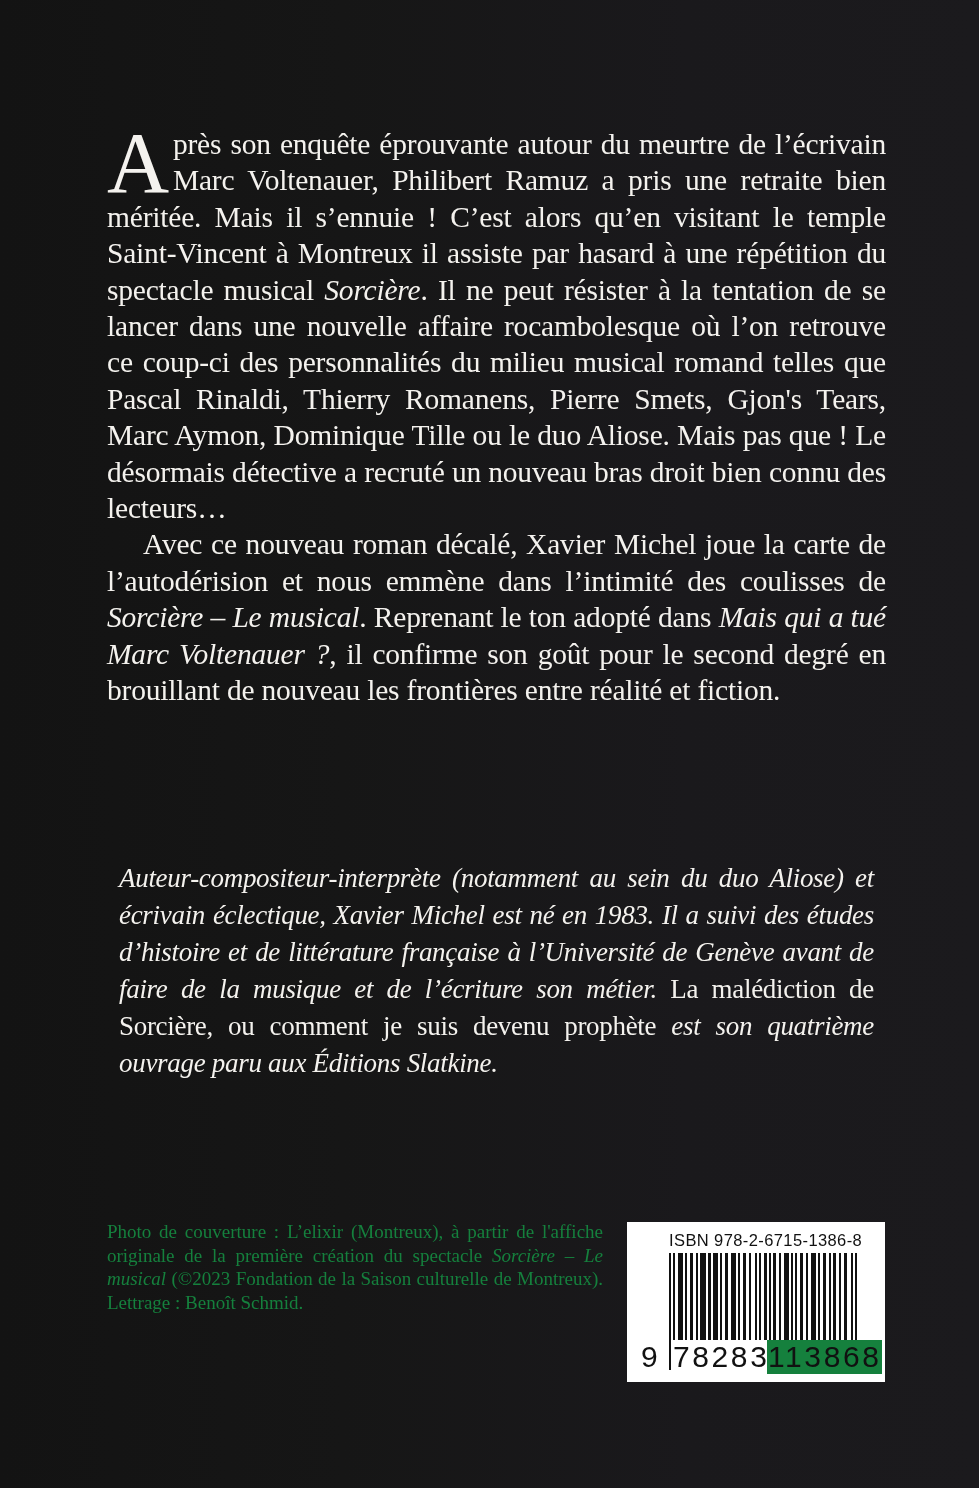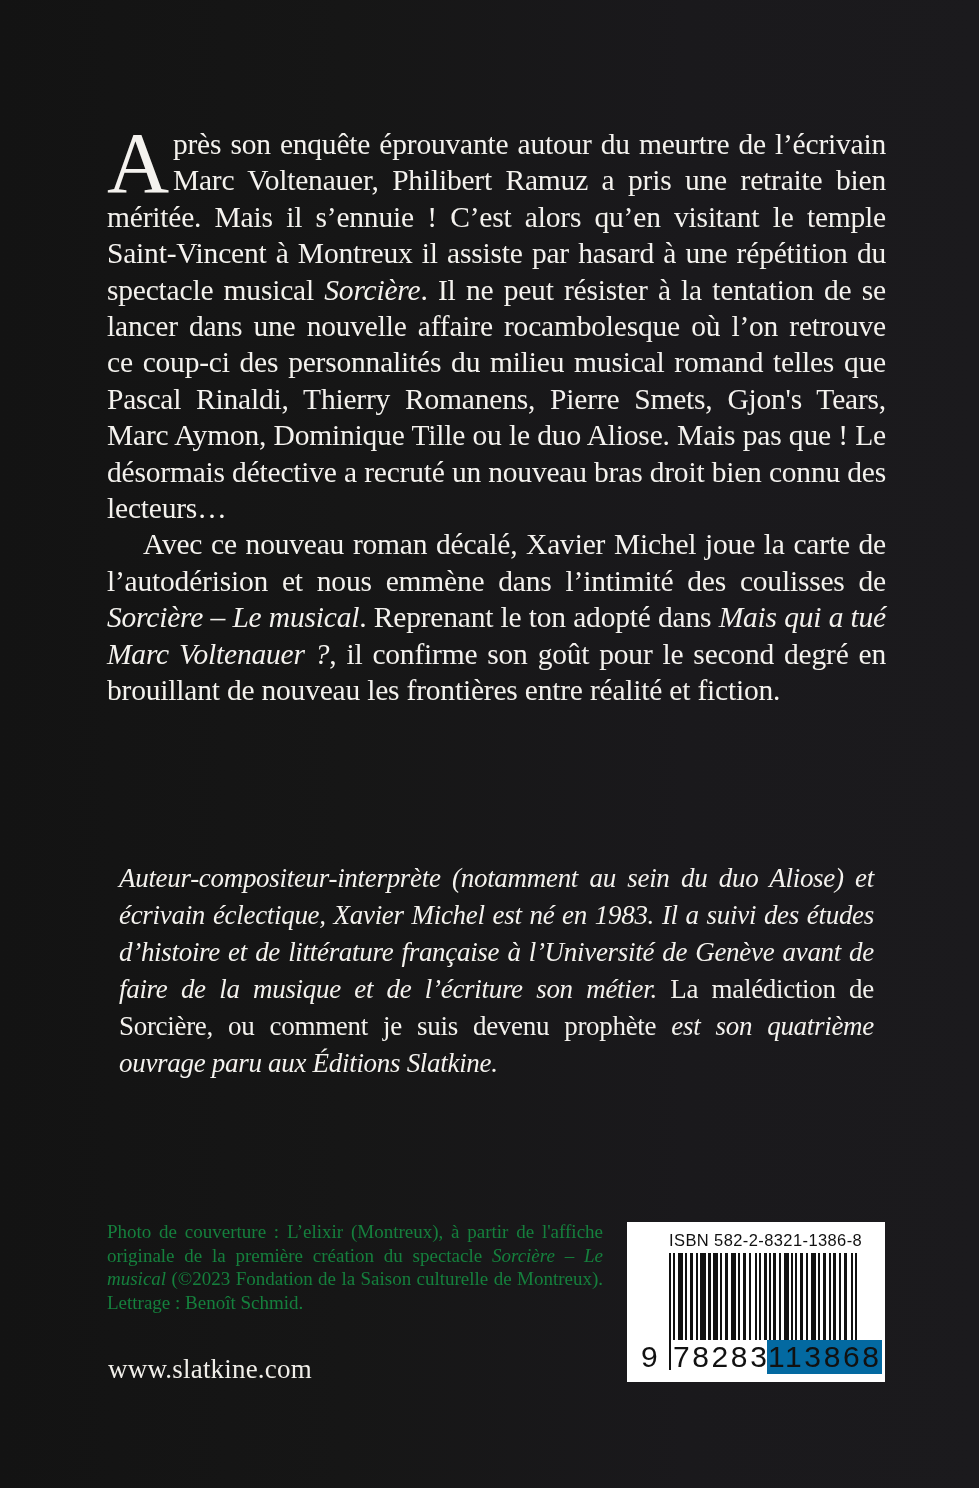--- a/index.html
+++ b/index.html
@@ -123,21 +123,21 @@
       left: 35px;
       top: 0;
       background: #fff;
       letter-spacing: 2.6px;
       padding: 0 1px;
     }
     .ean-right {
       position: absolute;
       left: 130px;
       top: 0;
-      background: #0369a1;
+      background: #15803d;
       letter-spacing: 2.6px;
       padding: 0 1px;
     }
   </style>
 </head>
 <body>
 
 <div class="page">
 
   <div class="blurb">
@@ -146,24 +146,23 @@
   </div>
 
   <div class="bio">
     <p><span class="it">Auteur-compositeur-interprète (notamment au sein du duo Aliose) et écrivain éclectique, Xavier Michel est né en 1983. Il a suivi des études d’histoire et de littérature française à l’Université de Genève avant de faire de la musique et de l’écriture son métier. </span><span>La malédiction de Sorcière, ou comment je suis devenu prophète</span><span class="it"> est son quatrième ouvrage paru aux Éditions Slatkine.</span></p>
   </div>
 
   <div class="credits">
     <p><span>Photo de couverture : L’elixir (Montreux), à partir de l'affiche originale de la première création du spectacle </span><span class="it">Sorcière – Le musical</span><span> (©2023 Fondation de la Saison culturelle de Montreux). Lettrage : Benoît Schmid.</span></p>
   </div>
 
-  <div class="website">www.slatkine.com</div>
 
   <div class="barcode-box">
-    <div class="isbn-label">ISBN  582-2-8321-1386-8</div>
+    <div class="isbn-label">ISBN  978-2-6715-1386-8</div>
     <svg class="bars" viewBox="0 0 188 117" preserveAspectRatio="none">
       <g fill="#111">
         <rect x="0" y="0" width="2" height="117"></rect>
         <rect x="4" y="0" width="2" height="117"></rect>
         <rect x="9" y="0" width="5" height="100"></rect>
         <rect x="16" y="0" width="2" height="100"></rect>
         <rect x="21" y="0" width="3" height="100"></rect>
         <rect x="27" y="0" width="2" height="100"></rect>
         <rect x="31" y="0" width="6" height="100"></rect>
         <rect x="39" y="0" width="3" height="100"></rect>

